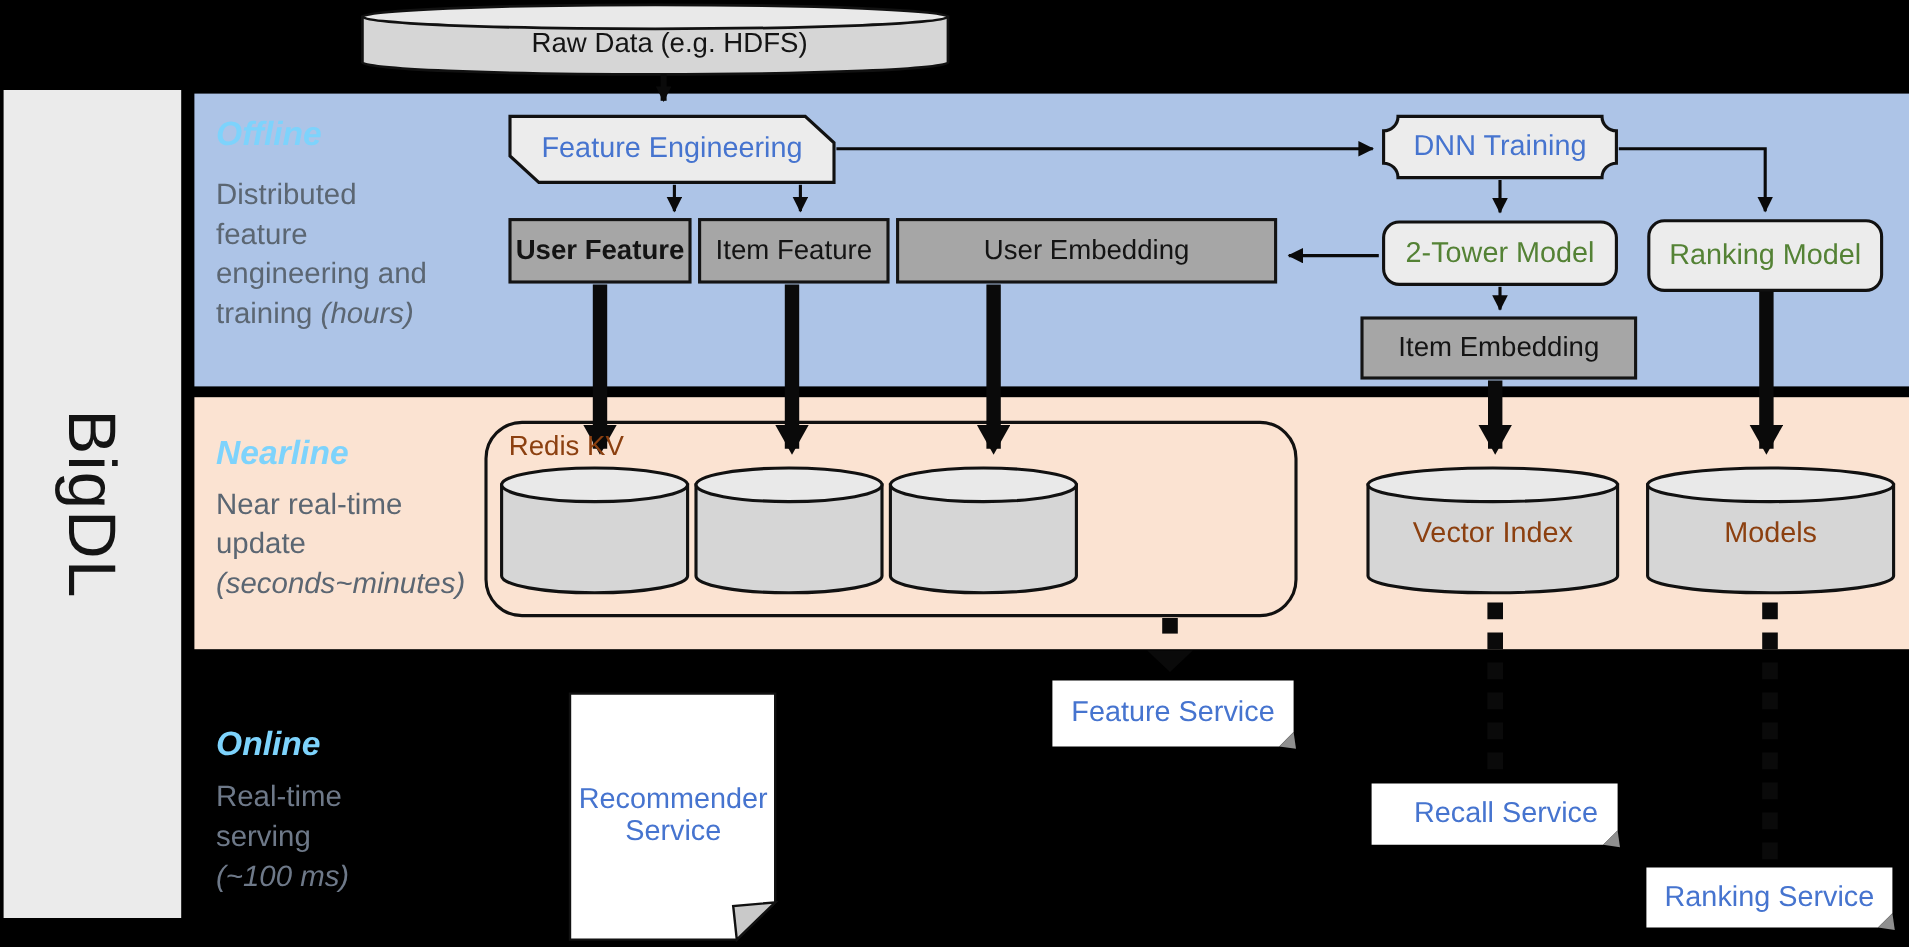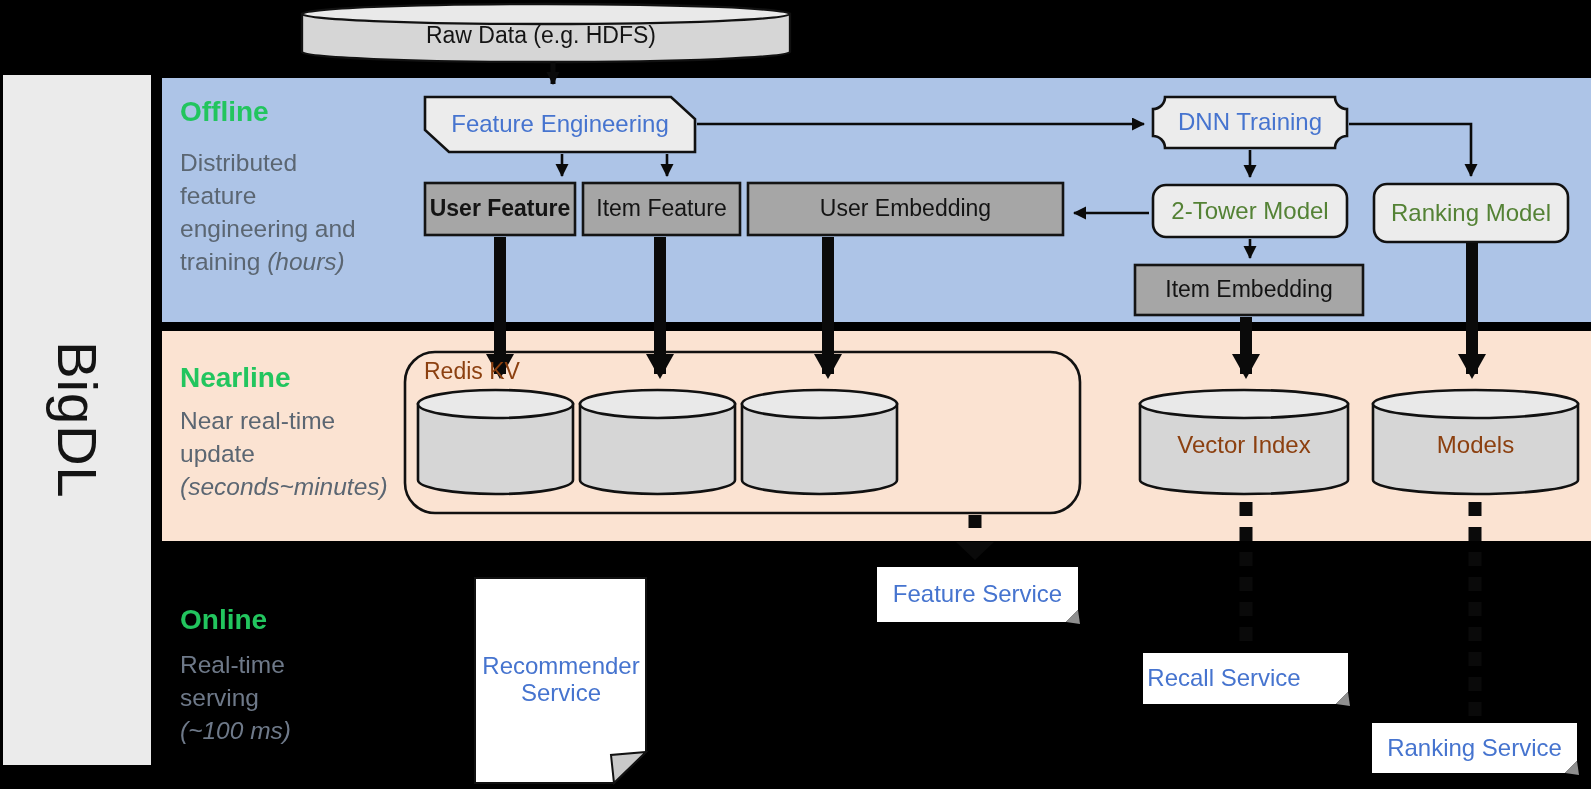--- a/index.html
+++ b/index.html
@@ -17,21 +17,21 @@
   svg.overlay{position:absolute;left:0;top:0;}
   
   .lbl{position:absolute;display:flex;align-items:center;justify-content:center;
        text-align:center;font-size:23px;color:#141414;line-height:1.12;pointer-events:none;}
   .lbl.blue{color:#4674cf;}
   .lbl.green{color:#548235;}
   .lbl.brown{color:#8c4010;}
   .lbl.big{font-size:24px;}
   .lbl.left{justify-content:flex-start;text-align:left;}
   
-  .band-title{position:absolute;font-size:28px;font-weight:600;color:#22c55e;pointer-events:none;}
+  .band-title{position:absolute;font-size:28px;font-weight:600;color:#7dd3fc;pointer-events:none;font-style:italic;}
   .band-desc{position:absolute;font-size:24.5px;color:#5b6672;line-height:33px;pointer-events:none;}
   .band-desc.onblack{color:#6e7989;}
   .band-desc .em{font-style:italic;}
 </style>
 </head>
 <body>
 
 <div class="stage">
 
   <div class="band offline"></div>
@@ -120,34 +120,34 @@
     <path d="M1472,243 V374" stroke="#0a0a0a" stroke-width="12" fill="none" marker-end="url(#ahb)"></path>
 
     <g>
       <path d="M975,515 V538" stroke="#0a0a0a" stroke-width="13" stroke-dasharray="13 10" fill="none"></path>
       <path d="M956,542 H994 L975,560 Z" fill="#0a0a0a"></path>
     </g>
     <path d="M1246,502 V645" stroke="#0a0a0a" stroke-width="13" stroke-dasharray="14 11" fill="none"></path>
     <path d="M1475,502 V716" stroke="#0a0a0a" stroke-width="13" stroke-dasharray="14 11" fill="none"></path>
   </svg>
 
-  <div class="lbl" style="left:297px;top:18px;width:488px;height:36px;">Raw Data (e.g. HDFS)</div>
+  <div class="lbl" style="left:314px;top:18px;width:488px;height:36px;">Raw Data (e.g. HDFS)</div>
   <div class="lbl blue big" style="left:425px;top:97px;width:270px;height:55px;">Feature Engineering</div>
   <div class="lbl" style="left:425px;top:183px;width:150px;height:52px;font-weight:bold;">User Feature</div>
   <div class="lbl" style="left:583px;top:183px;width:157px;height:52px;">Item Feature</div>
   <div class="lbl" style="left:748px;top:183px;width:315px;height:52px;">User Embedding</div>
   <div class="lbl blue big" style="left:1153px;top:97px;width:194px;height:51px;">DNN Training</div>
   <div class="lbl green big" style="left:1153px;top:185px;width:194px;height:52px;">2-Tower Model</div>
   <div class="lbl green big" style="left:1374px;top:184px;width:194px;height:58px;">Ranking Model</div>
   <div class="lbl" style="left:1135px;top:265px;width:228px;height:50px;">Item Embedding</div>
   <div class="lbl brown left" style="left:424px;top:358px;width:160px;height:28px;">Redis KV</div>
   <div class="lbl brown big" style="left:1373px;top:420px;width:205px;height:50px;">Models</div>
   <div class="lbl brown big" style="left:1140px;top:420px;width:208px;height:50px;">Vector Index</div>
   <div class="lbl blue big" style="left:877px;top:567px;width:201px;height:55px;">Feature Service</div>
-  <div class="lbl blue big" style="left:1099px;top:653px;width:186px;height:51px;padding-left:32px;">Recall Service</div>
+  <div class="lbl blue big" style="left:1130px;top:653px;width:186px;height:51px;padding-left:32px;">Recall Service</div>
   <div class="lbl blue big" style="left:1372px;top:723px;width:205px;height:50px;border-radius:20px;">Ranking Service</div>
   <div class="lbl blue big" style="left:477px;top:640px;width:168px;height:80px;">Recommender Service</div>
 
   <div class="band-title" style="left:180px;top:96px;">Offline</div>
   <div class="band-desc" style="left:180px;top:146px;width:250px;">
     <div>Distributed</div>
     <div>feature</div>
     <div>engineering and</div>
     <div><span>training </span><span class="em">(hours)</span></div>
   </div>

